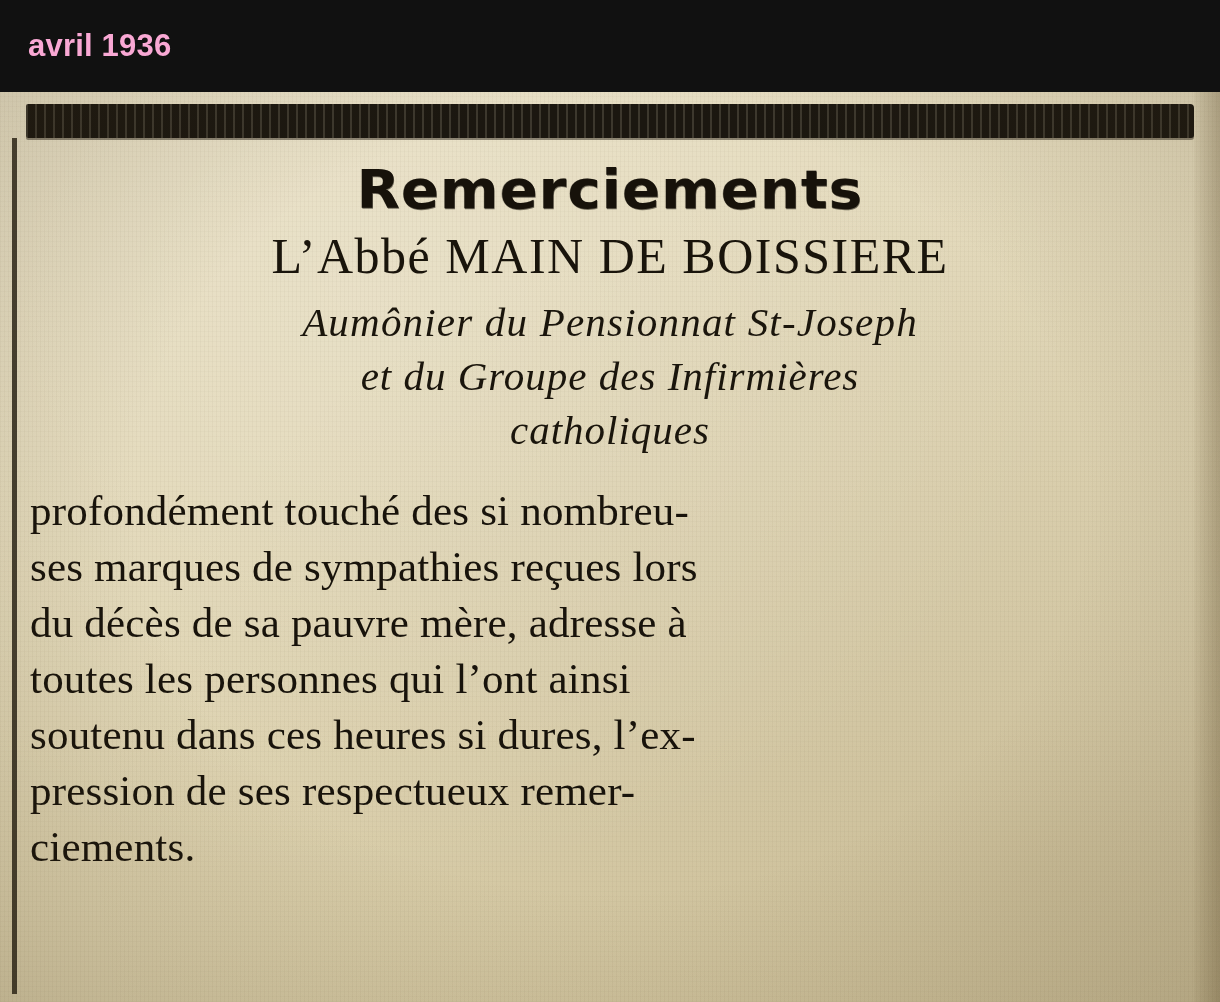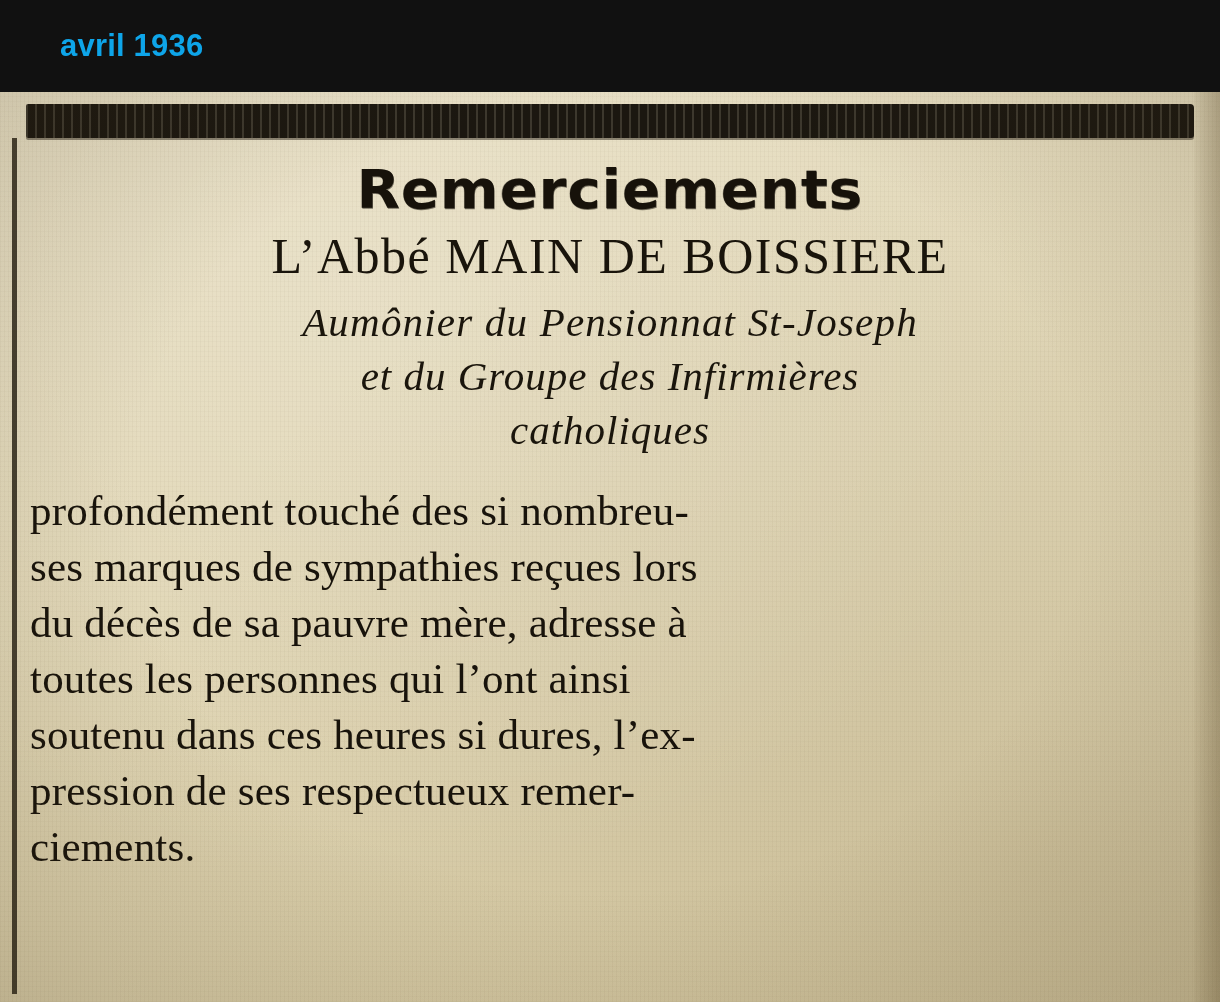--- a/index.html
+++ b/index.html
@@ -27,27 +27,26 @@
     position: absolute;
     left: 0;
     top: 0;
     width: 1220px;
     height: 92px;
     background: #111111;
     display: flex;
     align-items: center;
   }
   .caption-text {
-    color: #0ea5e9;
+    color: #f9a8d4;
     font-family: "Liberation Sans", sans-serif;
     font-size: 31px;
     font-weight: bold;
     letter-spacing: 0.2px;
     padding-left: 28px;
-    margin-left: 32px;
   }
 
   
   .clipping {
     position: absolute;
     left: 0;
     top: 92px;
     width: 1220px;
     height: 910px;
     background:

